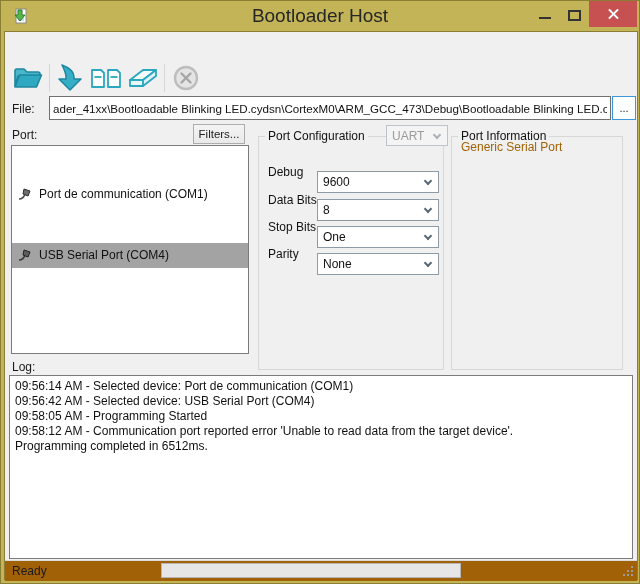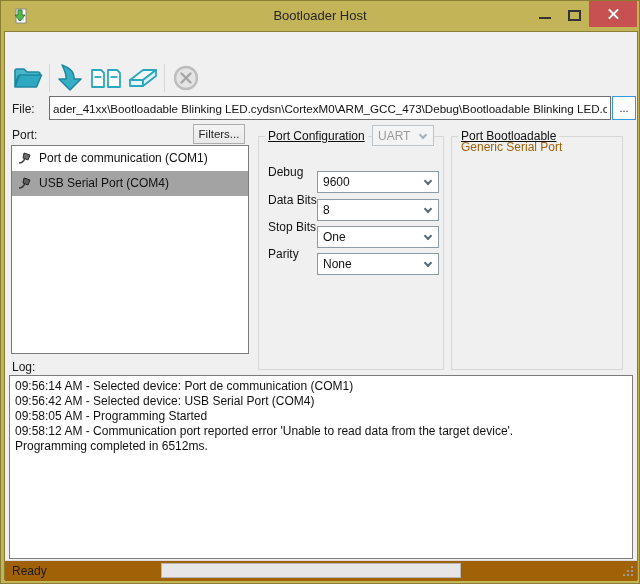--- a/index.html
+++ b/index.html
@@ -3,21 +3,21 @@
 <meta charset="utf-8">
 <style>
   * { margin:0; padding:0; box-sizing:border-box; }
   html,body { width:640px; height:584px; }
   body { font-family:"Liberation Sans", sans-serif; font-size:12px; color:#1a1a1a; background:#c3b458; }
   #window { position:relative; width:640px; height:584px; background:#c3b458; border:1px solid #8a7e35; overflow:hidden; }
 
   
   .titlebar { position:absolute; left:0; top:0; width:100%; height:30px; background:#c3b458; }
   .app-icon { position:absolute; left:10px; top:6px; }
-  .win-title { position:absolute; left:0; right:0; top:0; height:30px; line-height:30px; text-align:center; font-size:13px; color:#262626; }
+  .win-title { position:absolute; left:0; right:0; top:0; height:30px; line-height:30px; text-align:center; font-size:19px; color:#262626; }
   .winbtn { position:absolute; top:0; height:26px; cursor:default; }
   .btn-min { left:530px; width:28px; }
   .btn-max { left:560px; width:26px; }
   .glyph-min { position:absolute; left:8px; top:16px; width:12px; height:2px; background:#333; }
   .glyph-max { position:absolute; left:7px; top:9px; width:13px; height:11px; border:2px solid #333; }
   .btn-close { left:588px; width:48px; background:#c75050; }
   .glyph-x1,.glyph-x2 { position:absolute; left:18px; top:12px; width:13px; height:2px; background:#fff; }
   .glyph-x1 { transform:rotate(45deg); }
   .glyph-x2 { transform:rotate(-45deg); }
 
@@ -34,35 +34,35 @@
 
   
   .file-label { position:absolute; left:7px; top:70px; }
   .file-input { position:absolute; left:44px; top:64px; width:562px; height:24px; border:1px solid #707070; background:#fff; font-family:"Liberation Sans",sans-serif; font-size:11.6px; padding:0 3px; color:#111; }
   .browse-btn { position:absolute; left:607px; top:64px; width:24px; height:24px; border:1px solid #3a96dd; background:#fbfdfe; font-size:11px; text-align:center; line-height:20px; color:#222; }
 
   
   .ports-label { position:absolute; left:7px; top:96px; }
   .filters-btn { position:absolute; left:188px; top:92px; width:52px; height:20px; border:1px solid #acacac; background:linear-gradient(#f4f4f4,#e9e9e9); font-size:11.5px; text-align:center; line-height:18px; color:#222; }
   .ports-list { position:absolute; left:6px; top:113px; width:238px; height:209px; background:#fff; border:1px solid #7b7b7b; overflow:hidden; }
-  .port-row { position:relative; height:25px; line-height:25px; padding-left:27px; color:#111; white-space:nowrap; }
+  .port-row { position:relative; height:25px; line-height:25px; padding-left:27px; color:#111; white-space:nowrap;margin-top:36px; }
   .port-row.selected { background:#a3a3a3; }
   .port-row svg { position:absolute; left:5px; top:4px; }
 
   
   .groupbox { position:absolute; border:1px solid #d7d7d7; }
   .gb-config { left:253px; top:104px; width:186px; height:234px; }
   .gb-info   { left:446px; top:104px; width:172px; height:234px; }
-  .gb-title { position:absolute; top:-8px; left:6px; background:#f0f0f0; padding:0 3px; color:#111;text-decoration:underline; }
+  .gb-title { position:absolute; top:-8px; left:6px; background:#f0f0f0; padding:0 3px; color:#111; }
 
   .combo { position:absolute; height:22px; border:1px solid #8d9ba6; background:#fff; line-height:20px; padding-left:5px; color:#111; }
   .combo .chev { position:absolute; right:7px; top:6px; width:6px; height:6px; border-right:2px solid #5a6b7a; border-bottom:2px solid #5a6b7a; transform:rotate(45deg); }
   .combo.disabled { background:#f4f4f4; color:#9a9a9a; border-color:#bcc4c9; }
   .combo.disabled .chev { border-color:#a9b2b8; }
-  .uart-combo { top:-12px; left:113px; width:62px; height:21px; }
+  .uart-combo { top:-12px; left:127px; width:62px; height:21px; }
   .cfg-label { position:absolute; left:9px; width:52px; color:#111; }
   .cfg-combo { left:58px; width:122px;margin-top:10px; }
 
   .info-text { position:absolute; left:9px; top:3px; color:#a16207; }
 
   
   .log-label { position:absolute; left:7px; top:328px; }
   .log-box { position:absolute; left:4px; top:343px; width:624px; height:184px; background:#fff; border:1px solid #7b7b7b; padding:3px 5px; overflow:hidden; }
   .log-line { line-height:15px; white-space:nowrap; color:#111; }
 
@@ -181,21 +181,21 @@
       <div class="combo cfg-combo" style="top:79px">
         <span>One</span><i class="chev"></i>
       </div>
       <span class="cfg-label" style="top:110px">Parity</span>
       <div class="combo cfg-combo" style="top:106px">
         <span>None</span><i class="chev"></i>
       </div>
     </div>
 
     <div class="groupbox gb-info">
-      <span class="gb-title">Port Bootloadable</span>
+      <span class="gb-title">Port Information</span>
       <span class="info-text">Generic Serial Port</span>
     </div>
 
     <span class="log-label">Log:</span>
     <div class="log-box">
       <div class="log-line">09:56:14 AM - Selected device: Port de communication (COM1)</div>
       <div class="log-line">09:56:42 AM - Selected device: USB Serial Port (COM4)</div>
       <div class="log-line">09:58:05 AM - Programming Started</div>
       <div class="log-line">09:58:12 AM - Communication port reported error 'Unable to read data from the target device'.</div>
       <div class="log-line">Programming completed in 6512ms.</div>

